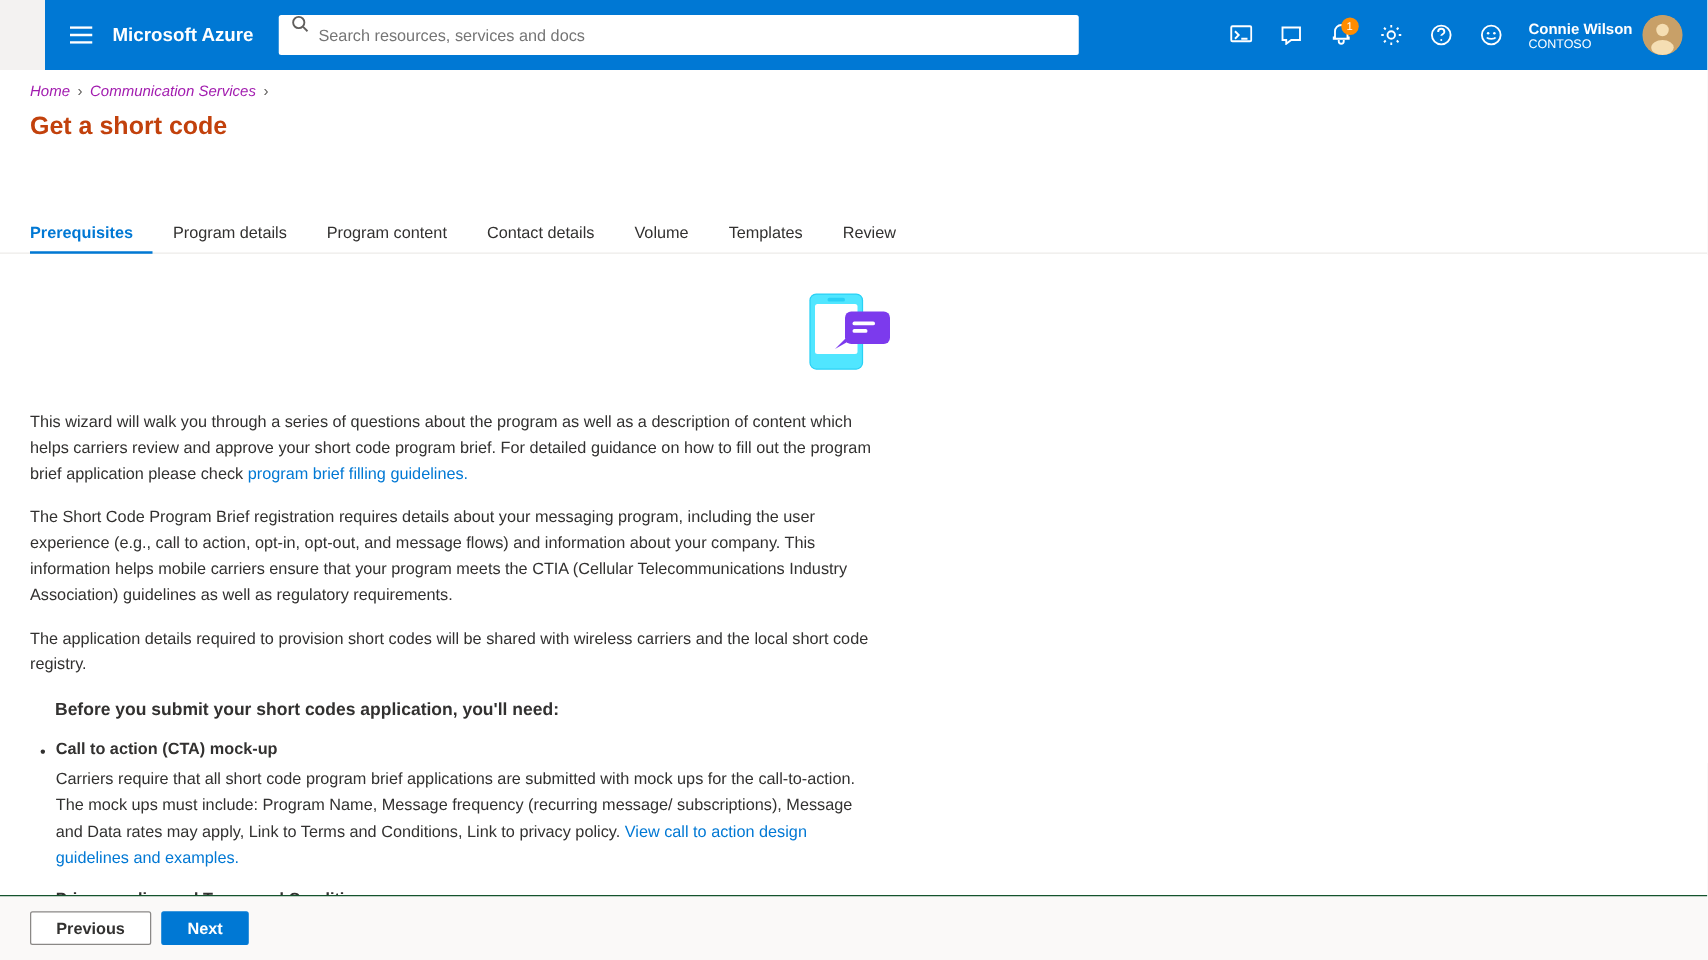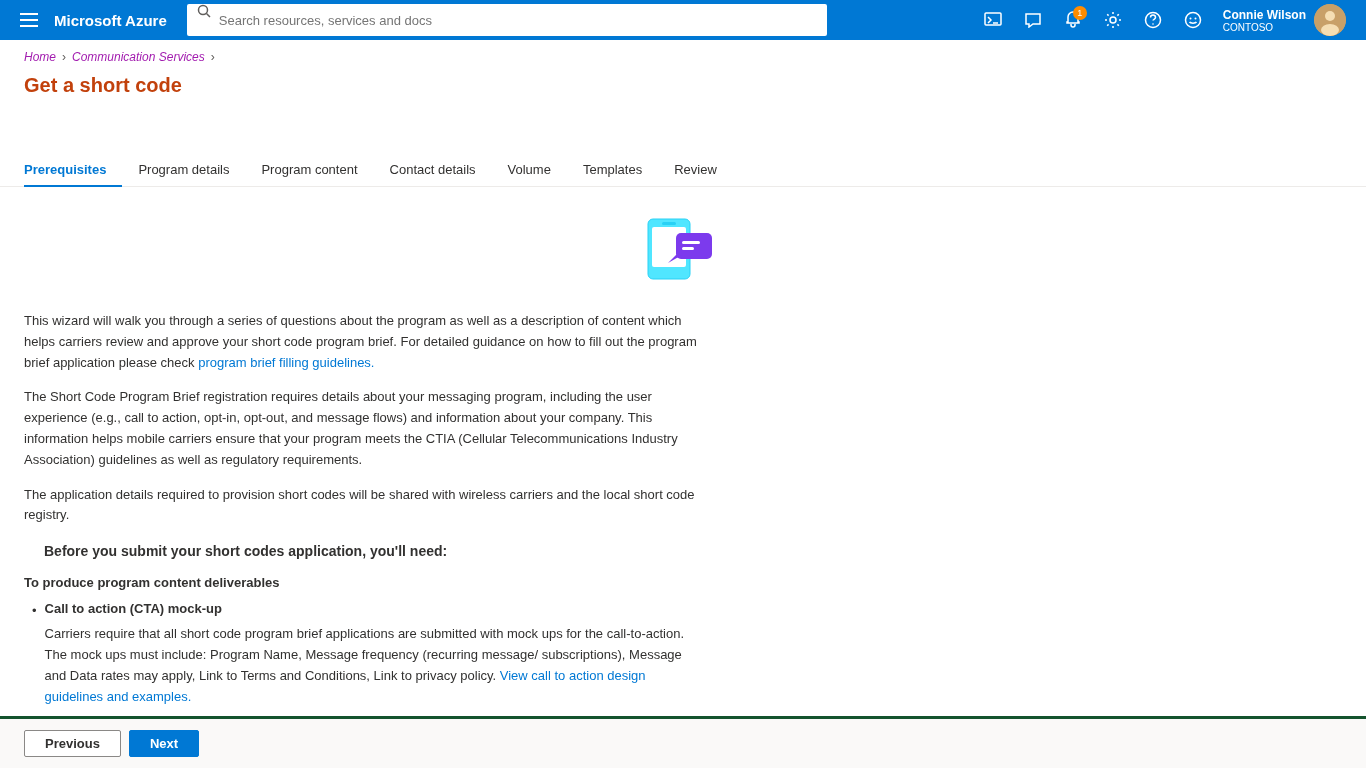--- a/index.html
+++ b/index.html
@@ -1,26 +1,27 @@
 <!DOCTYPE html>
 <html><head>
   <meta charset="utf-8">
   <style>
     * { box-sizing: border-box; margin: 0; padding: 0; }
     body { font-family: 'Segoe UI', sans-serif; font-size: 13px; color: #323130; background: #f3f2f1; height: 768px; overflow: hidden; display: flex; flex-direction: column; }
 
     
     .topnav {
       background: #0078d4;
-      height: 40px;
+      height: 56px;
       display: flex;
       align-items: center;
       padding: 0 12px;
       flex-shrink: 0;
       gap: 8px;
+      margin-left: 36px;
     }
     .topnav-hamburger {
       color: white;
       font-size: 18px;
       cursor: pointer;
       padding: 4px 8px;
       display: flex;
       align-items: center;
     }
     .topnav-logo {
@@ -216,21 +217,21 @@
       margin-bottom: 12px;
       padding-left: 8px;
     }
     .bullet-dot { flex-shrink: 0; margin-top: 2px; }
     .bullet-content { flex: 1; }
     .bullet-title { font-weight: 700; margin-bottom: 4px; }
 
     
     .bottom-bar {
       background: #faf9f8;
-      border-top: 3px solid #14532d;
+      border-top: 1px solid #14532d;
       height: 52px;
       display: flex;
       align-items: center;
       padding: 0 24px;
       gap: 8px;
       flex-shrink: 0;
     }
     .btn {
       padding: 5px 20px;
       font-size: 13px;
@@ -372,21 +373,20 @@
 
     <div class="content-text">
       <p>
         <span>This wizard will walk you through a series of questions about the program as well as a description of content which helps carriers review and approve your short code program brief. For detailed guidance on how to fill out the program brief application please check </span><a>program brief filling guidelines.</a>
       </p>
       <p>The Short Code Program Brief registration requires details about your messaging program, including the user experience (e.g., call to action, opt-in, opt-out, and message flows) and information about your company. This information helps mobile carriers ensure that your program meets the CTIA (Cellular Telecommunications Industry Association) guidelines as well as regulatory requirements.</p>
       <p>The application details required to provision short codes will be shared with wireless carriers and the local short code registry.</p>
 
       <p class="section-heading">Before you submit your short codes application, you'll need:</p>
 
-      <p class="sub-heading">To produce program content deliverables</p>
 
       <div class="bullet-item">
         <span class="bullet-dot">•</span>
         <div class="bullet-content">
           <div class="bullet-title">Call to action (CTA) mock-up</div>
           <span>Carriers require that all short code program brief applications are submitted with mock ups for the call-to-action. The mock ups must include: Program Name, Message frequency (recurring message/ subscriptions), Message and Data rates may apply, Link to Terms and Conditions, Link to privacy policy. </span><a>View call to action design guidelines and examples.</a>
         </div>
       </div>
 
       <div class="bullet-item">

